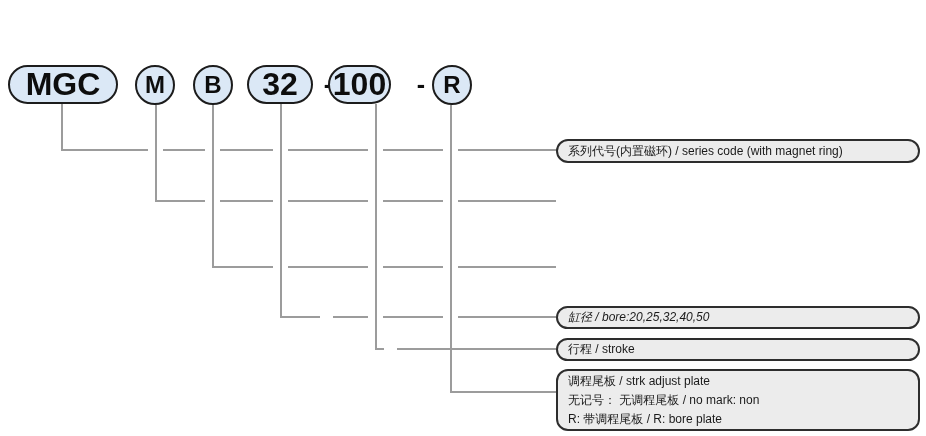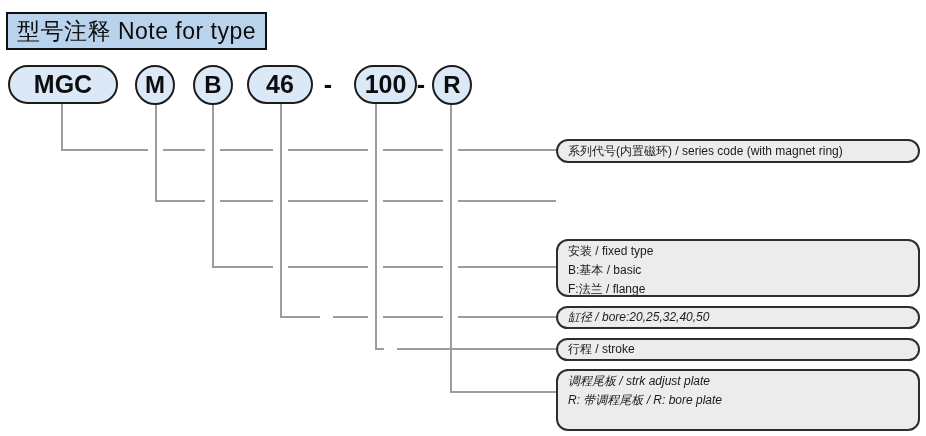--- a/index.html
+++ b/index.html
@@ -10,21 +10,21 @@
   
   .title-box{
     position:absolute;left:6px;top:12px;width:261px;height:38px;box-sizing:border-box;
     background:#bad3ec;border:2px solid #101010;display:flex;align-items:center;
     padding-left:9px;font-size:23px;letter-spacing:0.5px;color:#0c0c0c;
   }
   
   .bubble{
     position:absolute;top:65px;box-sizing:border-box;background:#dbe8f6;
     border:2px solid #1c1c1c;display:flex;align-items:center;justify-content:center;
-    font-weight:bold;color:#0d0d0d;font-size:25px;
+    font-weight:bold;color:#0d0d0d;font-size:32px;
   }
   .pill{height:39px;border-radius:20px;}
   .circle{width:40px;height:40px;border-radius:50%;font-size:24px;}
   .dash{
     position:absolute;top:65px;height:39px;width:22px;display:flex;align-items:center;
     justify-content:center;font-weight:bold;font-size:25px;color:#0d0d0d;
   }
   
   .vl{position:absolute;width:2px;background:#9c9c9c;}
   .hl{position:absolute;height:2px;background:#9c9c9c;}
@@ -35,30 +35,27 @@
     font-size:12px;line-height:19px;color:#1a1a1a;overflow:hidden;
   }
   .abox.single{display:flex;align-items:center;border-radius:12px;}
   .abox .ln{white-space:nowrap;}
 </style>
 </head>
 <body>
 
 <div id="stage">
 
-  <div class="title-box">
-    <span>型号注释 Note for type</span>
-  </div>
 
   <div class="bubble pill" style="left:8px;width:110px;">MGC</div>
   <div class="bubble circle" style="left:135px;">M</div>
   <div class="bubble circle" style="left:193px;">B</div>
-  <div class="bubble pill" style="left:247px;width:66px;">46</div>
+  <div class="bubble pill" style="left:247px;width:66px;">32</div>
   <div class="dash" style="left:317px;">-</div>
-  <div class="bubble pill" style="left:354px;width:63px;">100</div>
+  <div class="bubble pill" style="left:328px;width:63px;">100</div>
   <div class="dash" style="left:410px;">-</div>
   <div class="bubble circle" style="left:432px;">R</div>
 
   <div class="vl" style="left:61px;top:104px;height:47px;"></div>
   <div class="vl" style="left:155px;top:105px;height:97px;"></div>
   <div class="vl" style="left:212px;top:105px;height:163px;"></div>
   <div class="vl" style="left:280px;top:104px;height:214px;"></div>
   <div class="vl" style="left:375px;top:104px;height:246px;"></div>
   <div class="vl" style="left:450px;top:105px;height:288px;"></div>
 
@@ -88,32 +85,28 @@
   <div class="hl" style="top:348px;left:375px;width:9px;"></div>
   <div class="hl" style="top:348px;left:397px;width:159px;"></div>
 
   <div class="hl" style="top:391px;left:450px;width:106px;"></div>
 
   <div class="abox single" style="top:139px;height:24px;">
     <div class="ln">系列代号(内置磁环) / series code (with magnet ring)</div>
   </div>
 
 
-  <div class="abox" style="top:239px;height:58px;">
-    <div class="ln">安装 / fixed type</div>
-    <div class="ln">B:基本 / basic</div>
-    <div class="ln">F:法兰 / flange</div>
-  </div>
 
   <div class="abox single" style="top:306px;height:23px;font-style:italic;">
     <div class="ln">缸径 / bore:20,25,32,40,50</div>
   </div>
 
   <div class="abox single" style="top:338px;height:23px;">
     <div class="ln">行程 / stroke</div>
   </div>
 
-  <div class="abox" style="top:369px;height:62px;font-style:italic;">
+  <div class="abox" style="top:369px;height:62px;">
     <div class="ln">调程尾板 / strk adjust plate</div>
+    <div class="ln">无记号： 无调程尾板 / no mark: non</div>
     <div class="ln">R: 带调程尾板 / R: bore plate</div>
   </div>
 
 </div>
 
 </body></html>

